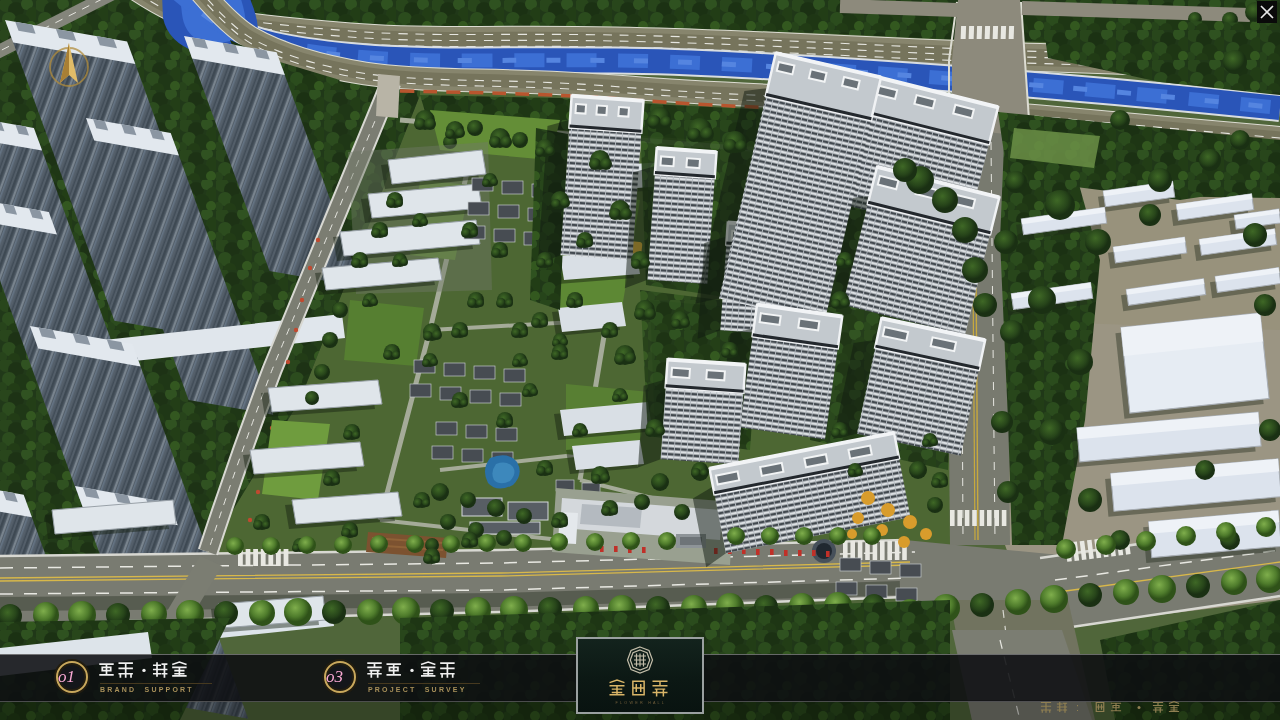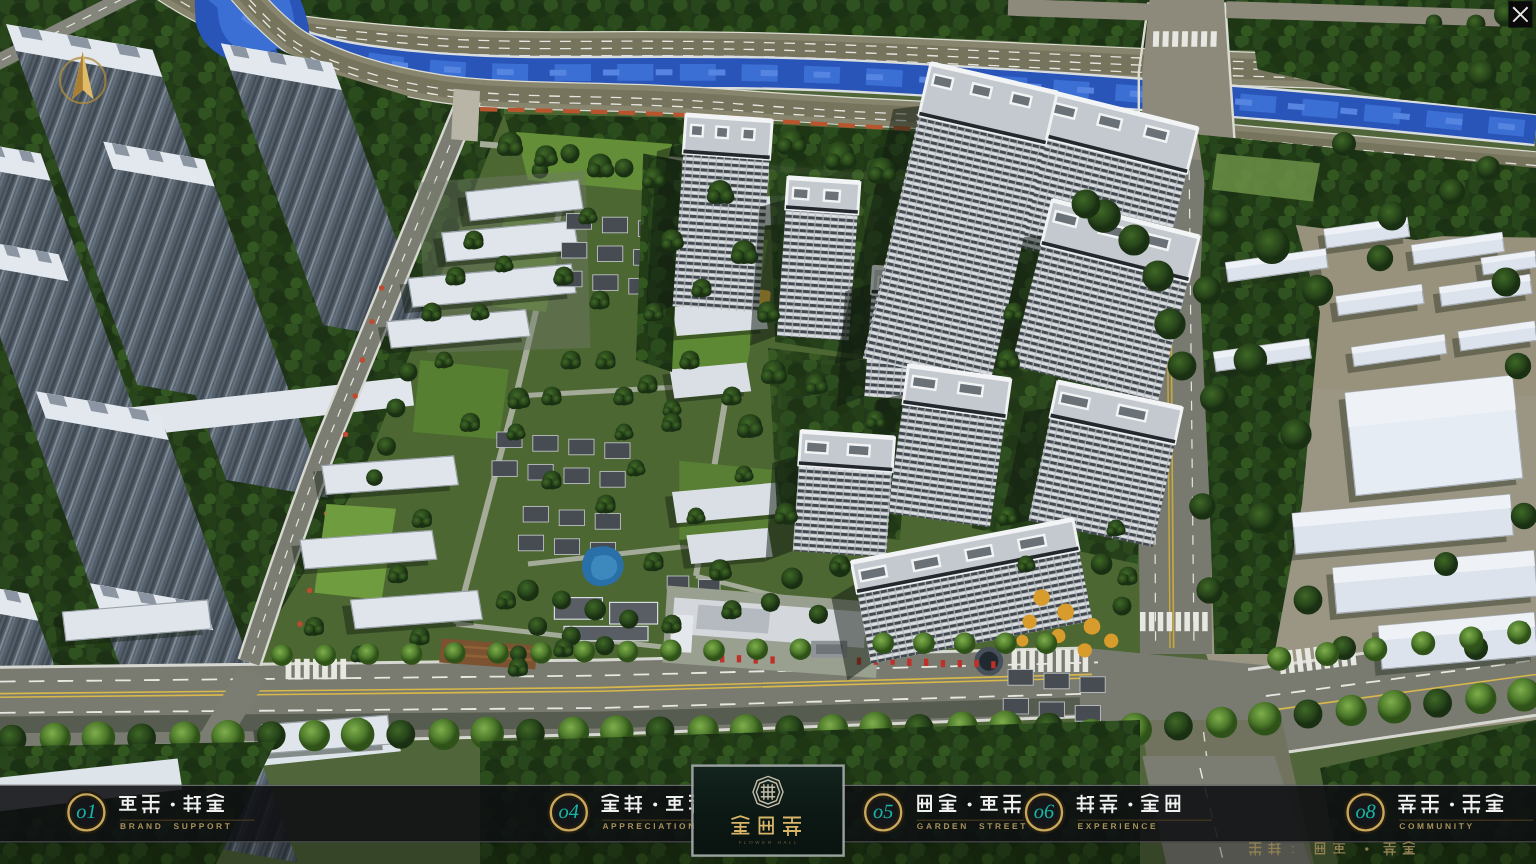--- a/index.html
+++ b/index.html
@@ -5,22 +5,22 @@
 html,body{margin:0;padding:0;width:1280px;height:720px;overflow:hidden;background:#000;
 font-family:"Liberation Sans",sans-serif;}
 #stage{position:relative;width:1280px;height:720px;}
 #scene{position:absolute;left:0;top:0;}
 #menubar{position:absolute;left:0;top:654px;width:1280px;height:46px;
 background:rgba(12,14,17,0.88);border-top:1px solid rgba(190,190,190,0.5);
 border-bottom:1px solid rgba(190,190,190,0.35);}
 .mi{position:absolute;top:0;height:46px;}
 .mcirc{position:absolute;left:10px;top:6px;width:28px;height:28px;border-radius:50%;
 border:2px solid #c9a85c;box-shadow:0 0 0 2px #221d10, inset 0 0 0 2px #221d10;background:#14161a;
-color:#14b8a6;font-family:"Liberation Serif",serif;font-style:italic;
-font-size:17px;text-align:center;line-height:28px;}
+color:#f9a8d4;font-family:"Liberation Serif",serif;font-style:italic;
+font-size:17px;line-height:28px;}
 .mzh{position:absolute;left:52px;top:5px;}
 .men{position:absolute;left:54px;top:31px;white-space:nowrap;color:#a8905a;
 font-size:7px;letter-spacing:2.2px;font-weight:bold;}
 .mrule{position:absolute;left:54px;top:28px;height:1px;background:#46391f;}
 #logopanel{position:absolute;left:576px;top:637px;width:128px;height:77px;
 background:linear-gradient(180deg,#13231d 0%,#0c1814 55%,#091310 100%);
 border:2px solid #9aa0a0;box-sizing:border-box;}
 #logosub{position:absolute;left:0;top:61px;width:100%;text-align:center;
 color:#74603c;font-size:6px;letter-spacing:1px;transform:scale(0.62);}
 #addr{position:absolute;left:1040px;top:700px;}
@@ -1012,113 +1012,47 @@
             <g transform="translate(72.9,0) scale(1.062)" stroke="#f0f0f0" stroke-width="1.60" fill="none" stroke-linecap="square">
               <path d="M2,3 L8,1 L14,3 M2,6 H14 M4,9 H12 M4,12 H12 M8,6 V14 M2,14 H14"></path>
             </g>
           </g>
         </svg>
 <div class="mrule" style="width:112px;"></div>
 <div class="men">BRAND&nbsp;&nbsp;SUPPORT</div>
       </div>
 
 
-
-<div class="mi" style="left:448px;width:132px;">
-<div class="mcirc"><span>o4</span></div>
+<div class="mi" style="left:314px;width:132px;">
+<div class="mcirc"><span>o3</span></div>
 <svg class="mzh" width="130" height="19" viewBox="0 0 130 19">
           <g transform="translate(0,1)">
             <g transform="translate(0.0,0) scale(1.062)" stroke="#f0f0f0" stroke-width="1.60" fill="none" stroke-linecap="square">
-              <path d="M2,3 L8,1 L14,3 M2,6 H14 M4,9 H12 M4,12 H12 M8,6 V14 M2,14 H14"></path>
+              <path d="M2,2 H14 M8,2 V6 M2,6 H14 M4,9 H12 M2,12 H14 M5,9 V15 M11,9 V15"></path>
             </g>
             <g transform="translate(19.2,0) scale(1.062)" stroke="#f0f0f0" stroke-width="1.60" fill="none" stroke-linecap="square">
-              <path d="M2,4 H8 M2,8 H8 M2,12 H8 M5,2 V14 M10,3 H14 M12,3 V15 M9,8 L14,8 M10,12 L14,12"></path>
+              <path d="M2,3 H14 M4,6 H12 M4,9 H12 M2,13 H14 M4,6 V9 M12,6 V9 M8,3 V13"></path>
             </g>
             <circle cx="46.0" cy="9.4" r="1.7" fill="#f0f0f0"></circle>
             <g transform="translate(53.7,0) scale(1.062)" stroke="#f0f0f0" stroke-width="1.60" fill="none" stroke-linecap="square">
-              <path d="M2,3 H14 M4,6 H12 M4,9 H12 M2,13 H14 M4,6 V9 M12,6 V9 M8,3 V13"></path>
-            </g>
-            <g transform="translate(72.9,0) scale(1.062)" stroke="#f0f0f0" stroke-width="1.60" fill="none" stroke-linecap="square">
-              <path d="M2,2 H14 M8,2 V6 M2,6 H14 M4,9 H12 M2,12 H14 M5,9 V15 M11,9 V15"></path>
-            </g>
-          </g>
-        </svg>
-<div class="mrule" style="width:112px;"></div>
-<div class="men">APPRECIATION</div>
-      </div>
-
-<div class="mi" style="left:710px;width:132px;">
-<div class="mcirc"><span>o5</span></div>
-<svg class="mzh" width="130" height="19" viewBox="0 0 130 19">
-          <g transform="translate(0,1)">
-            <g transform="translate(0.0,0) scale(1.062)" stroke="#f0f0f0" stroke-width="1.60" fill="none" stroke-linecap="square">
-              <path d="M3,2 V14 M3,2 H13 M13,2 V14 M3,8 H13 M3,14 H13 M6,5 V11 M10,5 V11"></path>
-            </g>
-            <g transform="translate(19.2,0) scale(1.062)" stroke="#f0f0f0" stroke-width="1.60" fill="none" stroke-linecap="square">
               <path d="M2,3 L8,1 L14,3 M2,6 H14 M4,9 H12 M4,12 H12 M8,6 V14 M2,14 H14"></path>
-            </g>
-            <circle cx="46.0" cy="9.4" r="1.7" fill="#f0f0f0"></circle>
-            <g transform="translate(53.7,0) scale(1.062)" stroke="#f0f0f0" stroke-width="1.60" fill="none" stroke-linecap="square">
-              <path d="M2,3 H14 M4,6 H12 M4,9 H12 M2,13 H14 M4,6 V9 M12,6 V9 M8,3 V13"></path>
             </g>
             <g transform="translate(72.9,0) scale(1.062)" stroke="#f0f0f0" stroke-width="1.60" fill="none" stroke-linecap="square">
               <path d="M2,2 H14 M2,7 H14 M2,12 H14 M8,2 V15 M3,12 L3,15 M13,12 L13,15"></path>
             </g>
           </g>
         </svg>
 <div class="mrule" style="width:112px;"></div>
-<div class="men">GARDEN&nbsp;&nbsp;STREET</div>
+<div class="men">PROJECT&nbsp;&nbsp;SURVEY</div>
       </div>
 
-<div class="mi" style="left:844px;width:132px;">
-<div class="mcirc"><span>o6</span></div>
-<svg class="mzh" width="130" height="19" viewBox="0 0 130 19">
-          <g transform="translate(0,1)">
-            <g transform="translate(0.0,0) scale(1.062)" stroke="#f0f0f0" stroke-width="1.60" fill="none" stroke-linecap="square">
-              <path d="M2,4 H8 M2,8 H8 M2,12 H8 M5,2 V14 M10,3 H14 M12,3 V15 M9,8 L14,8 M10,12 L14,12"></path>
-            </g>
-            <g transform="translate(19.2,0) scale(1.062)" stroke="#f0f0f0" stroke-width="1.60" fill="none" stroke-linecap="square">
-              <path d="M2,2 H14 M8,2 V6 M2,6 H14 M4,9 H12 M2,12 H14 M5,9 V15 M11,9 V15"></path>
-            </g>
-            <circle cx="46.0" cy="9.4" r="1.7" fill="#f0f0f0"></circle>
-            <g transform="translate(53.7,0) scale(1.062)" stroke="#f0f0f0" stroke-width="1.60" fill="none" stroke-linecap="square">
-              <path d="M2,3 L8,1 L14,3 M2,6 H14 M4,9 H12 M4,12 H12 M8,6 V14 M2,14 H14"></path>
-            </g>
-            <g transform="translate(72.9,0) scale(1.062)" stroke="#f0f0f0" stroke-width="1.60" fill="none" stroke-linecap="square">
-              <path d="M3,2 V14 M3,2 H13 M13,2 V14 M3,8 H13 M3,14 H13 M6,5 V11 M10,5 V11"></path>
-            </g>
-          </g>
-        </svg>
-<div class="mrule" style="width:112px;"></div>
-<div class="men">EXPERIENCE</div>
-      </div>
-
-
-<div class="mi" style="left:1112px;width:132px;">
-<div class="mcirc"><span>o8</span></div>
-<svg class="mzh" width="130" height="19" viewBox="0 0 130 19">
-          <g transform="translate(0,1)">
-            <g transform="translate(0.0,0) scale(1.062)" stroke="#f0f0f0" stroke-width="1.60" fill="none" stroke-linecap="square">
-              <path d="M2,2 H14 M8,2 V6 M2,6 H14 M4,9 H12 M2,12 H14 M5,9 V15 M11,9 V15"></path>
-            </g>
-            <g transform="translate(19.2,0) scale(1.062)" stroke="#f0f0f0" stroke-width="1.60" fill="none" stroke-linecap="square">
-              <path d="M2,2 H14 M2,7 H14 M2,12 H14 M8,2 V15 M3,12 L3,15 M13,12 L13,15"></path>
-            </g>
-            <circle cx="46.0" cy="9.4" r="1.7" fill="#f0f0f0"></circle>
-            <g transform="translate(53.7,0) scale(1.062)" stroke="#f0f0f0" stroke-width="1.60" fill="none" stroke-linecap="square">
-              <path d="M2,2 H14 M2,7 H14 M2,12 H14 M8,2 V15 M3,12 L3,15 M13,12 L13,15"></path>
-            </g>
-            <g transform="translate(72.9,0) scale(1.062)" stroke="#f0f0f0" stroke-width="1.60" fill="none" stroke-linecap="square">
-              <path d="M2,3 L8,1 L14,3 M2,6 H14 M4,9 H12 M4,12 H12 M8,6 V14 M2,14 H14"></path>
-            </g>
-          </g>
-        </svg>
-<div class="mrule" style="width:112px;"></div>
-<div class="men">COMMUNITY</div>
-      </div>
+
+
+
+
 </div>
 
 <div id="logopanel">
 <svg width="124" height="40" viewBox="0 0 124 40" style="position:absolute;left:0;top:6px;">
 <g stroke="#c3bda9" fill="none" stroke-width="1.2">
 <polygon points="62,2 71,5.5 74.5,15 71,24.5 62,28 53,24.5 49.5,15 53,5.5"></polygon>
 <polygon points="62,5 69,7.8 71.7,15 69,22.2 62,25 55,22.2 52.3,15 55,7.8"></polygon>
 <path d="M56,11 h12 M56,15 h12 M56,19 h12 M58.5,8.5 v13 M62,8.5 v13 M65.5,8.5 v13"></path>
 </g>
 </svg>

